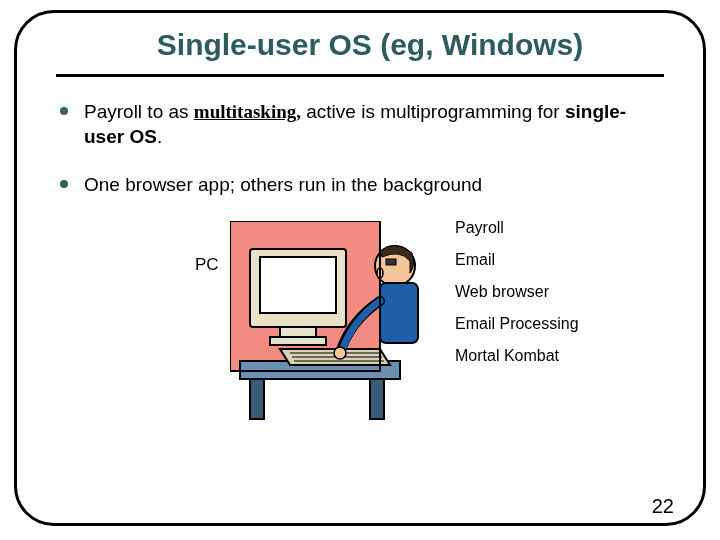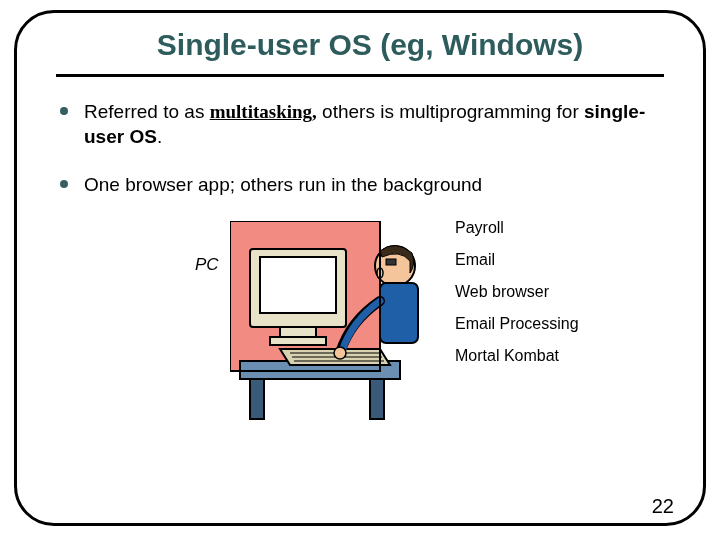--- a/index.html
+++ b/index.html
@@ -58,21 +58,20 @@
     margin-top: 6px;
     height: 220px;
   }
   .pc-label {
     position: absolute;
     left: 195px;
     top: 36px;
     font-family: "Comic Sans MS", "Comic Sans", cursive, sans-serif;
     font-size: 17px;
     color: #000;
-    font-style: italic;
   }
   .clipart {
     position: absolute;
     left: 230px;
     top: 2px;
     width: 210px;
     height: 200px;
   }
   .task-list {
     position: absolute;
@@ -96,21 +95,21 @@
 
 <div class="slide-border"></div>
 
 <div class="title">Single-user OS   (eg, Windows)</div>
 <hr class="title-rule">
 
 <div class="bullets">
   <div class="bullet">
     <span class="dot"></span>
     <span>
-      <span>Referred to as </span><span class="u-bold">multitasking,</span><span>  others is multiprogramming for </span><span class="bold">single-user OS</span><span>.</span>
+      <span>Payroll to as </span><span class="u-bold">multitasking,</span><span>  active is multiprogramming for </span><span class="bold">single-user OS</span><span>.</span>
     </span>
   </div>
   <div class="bullet">
     <span class="dot"></span>
     <span>One browser app; others run in the background</span>
   </div>
 </div>
 
 <div class="figure-area">
   <div class="pc-label">PC</div>

